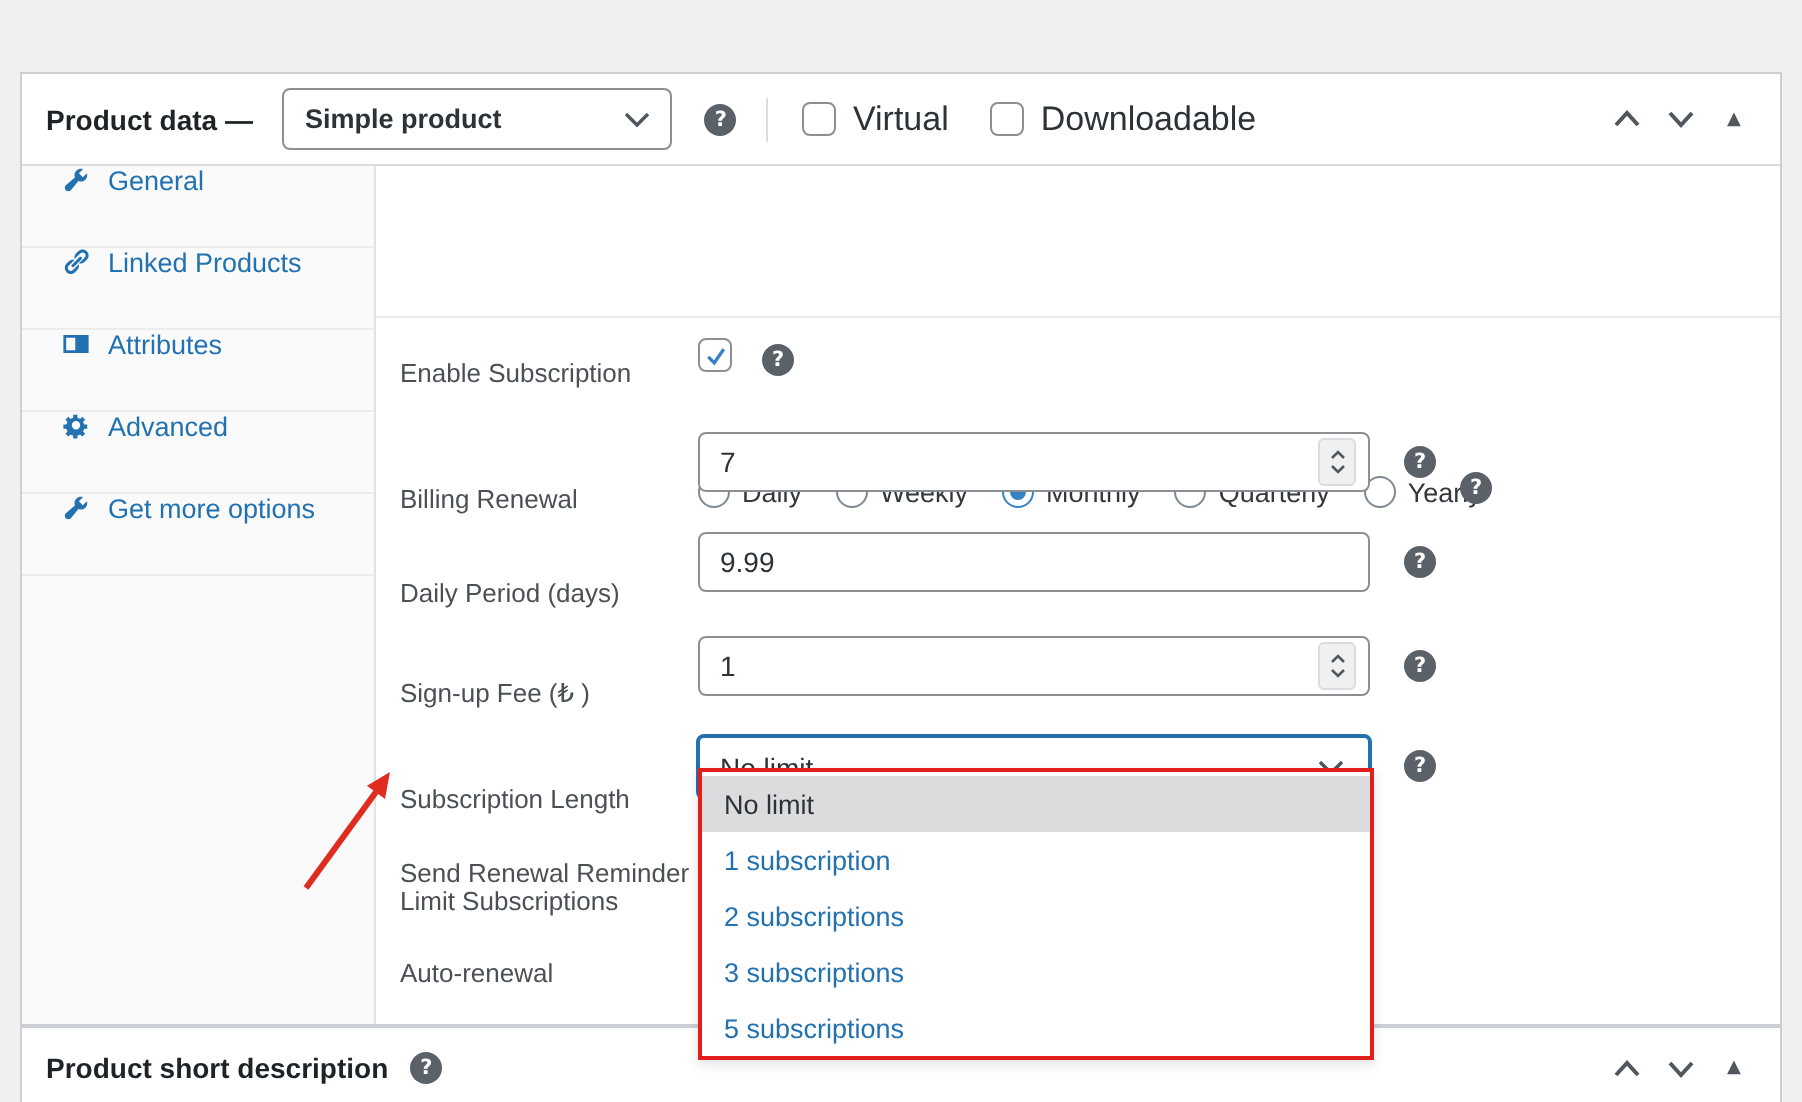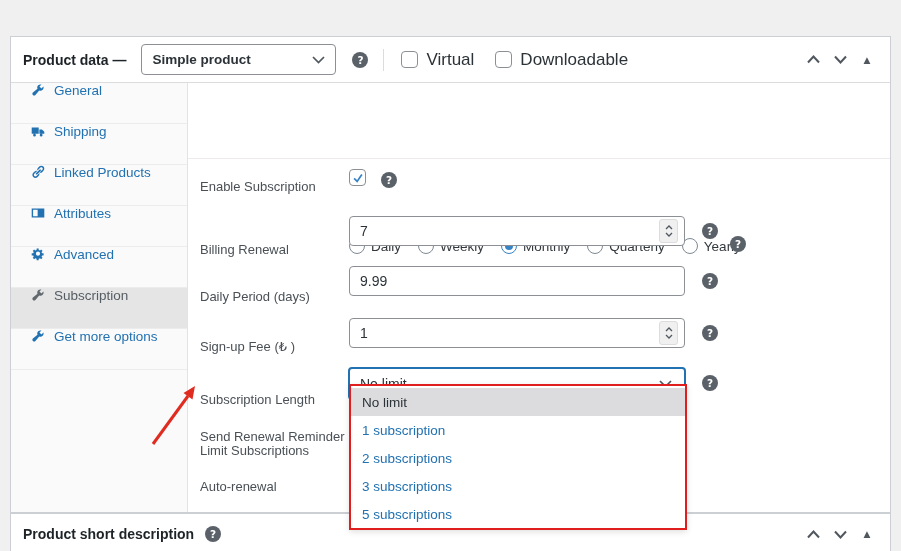--- a/index.html
+++ b/index.html
@@ -202,28 +202,20 @@
       <div class="tab">
         <span class="tab-icon">
           <svg viewBox="0 0 20 20" width="14" height="14" fill="currentColor">
               <path d="M16.68 9.77c-1.34 1.34-3.3 1.67-4.95.99l-5.41 6.52c-.99.99-2.59.99-3.58 0s-.99-2.59 0-3.57l6.52-5.42c-.68-1.65-.35-3.61.99-4.95 1.28-1.28 3.12-1.62 4.72-1.06l-2.89 2.89 2.82 2.82 2.86-2.87c.53 1.58.18 3.39-1.08 4.65z"></path>
             </svg>
         </span>
         <span>General</span>
       </div>
 
 
-      <div class="tab">
-        <span class="tab-icon">
-          <svg viewBox="0 0 20 20" width="14" height="14" fill="currentColor">
-              <path d="M1 5h10v9H1zM12 8h3.6L19 11v3h-7zM5 14a2 2 0 1 1 0 4 2 2 0 0 1 0-4zM14.5 14a2 2 0 1 1 0 4 2 2 0 0 1 0-4z"></path>
-            </svg>
-        </span>
-        <span>Shipping</span>
-      </div>
 
       <div class="tab">
         <span class="tab-icon">
           <svg viewBox="0 0 20 20" width="14" height="14" fill="currentColor">
               <path d="M17.74 2.26c1.68 1.69 1.68 4.41 0 6.1l-1.53 1.52c-1.12 1.12-2.7 1.47-4.14 1.09l2.62-2.61.76-.77.76-.76c.84-.84.84-2.2 0-3.04-.84-.85-2.2-.85-3.04 0l-.77.76-3.38 3.38c-.37-1.44-.02-3.02 1.1-4.14l1.52-1.53c1.69-1.68 4.41-1.68 6.1 0zM8.59 13.43l5.34-5.34c.42-.42.42-1.1 0-1.52-.44-.43-1.13-.39-1.53 0l-5.33 5.34c-.42.42-.42 1.1 0 1.52.44.43 1.13.39 1.52 0zm-.76 2.29l4.14-4.15c.38 1.44.03 3.02-1.09 4.14l-1.52 1.53c-1.69 1.68-4.41 1.68-6.1 0-1.68-1.69-1.68-4.41 0-6.1l1.53-1.52c1.12-1.12 2.7-1.47 4.14-1.1l-4.14 4.15c-.85.84-.85 2.2 0 3.04.84.85 2.2.85 3.04.01z"></path>
             </svg>
         </span>
         <span>Linked Products</span>
       </div>
 
@@ -238,28 +230,20 @@
 
       <div class="tab">
         <span class="tab-icon">
           <svg viewBox="0 0 20 20" width="14" height="14" fill="currentColor" fill-rule="evenodd">
               <path d="M18 12h-2.18c-.17.7-.44 1.35-.81 1.93l1.54 1.54-2.1 2.1-1.54-1.54c-.58.36-1.23.63-1.91.79V19H8v-2.18c-.68-.16-1.33-.43-1.91-.79l-1.54 1.54-2.12-2.12 1.54-1.54c-.36-.58-.63-1.23-.79-1.91H1V9h2.18c.16-.68.43-1.33.79-1.91L2.43 5.55l2.1-2.1 1.54 1.54c.58-.37 1.24-.64 1.93-.81V2h3v2.18c.68.16 1.33.43 1.91.79l1.54-1.54 2.12 2.12-1.54 1.54c.36.58.63 1.23.79 1.91H18v3zm-8 .5a3 3 0 1 0 0-6 3 3 0 0 0 0 6z"></path>
             </svg>
         </span>
         <span>Advanced</span>
       </div>
 
-      <div class="tab active">
-        <span class="tab-icon">
-          <svg viewBox="0 0 20 20" width="14" height="14" fill="currentColor">
-              <path d="M16.68 9.77c-1.34 1.34-3.3 1.67-4.95.99l-5.41 6.52c-.99.99-2.59.99-3.58 0s-.99-2.59 0-3.57l6.52-5.42c-.68-1.65-.35-3.61.99-4.95 1.28-1.28 3.12-1.62 4.72-1.06l-2.89 2.89 2.82 2.82 2.86-2.87c.53 1.58.18 3.39-1.08 4.65z"></path>
-            </svg>
-        </span>
-        <span>Subscription</span>
-      </div>
 
       <div class="tab">
         <span class="tab-icon">
           <svg viewBox="0 0 20 20" width="14" height="14" fill="currentColor">
               <path d="M16.68 9.77c-1.34 1.34-3.3 1.67-4.95.99l-5.41 6.52c-.99.99-2.59.99-3.58 0s-.99-2.59 0-3.57l6.52-5.42c-.68-1.65-.35-3.61.99-4.95 1.28-1.28 3.12-1.62 4.72-1.06l-2.89 2.89 2.82 2.82 2.86-2.87c.53 1.58.18 3.39-1.08 4.65z"></path>
             </svg>
         </span>
         <span>Get more options</span>
       </div>
     </div>

